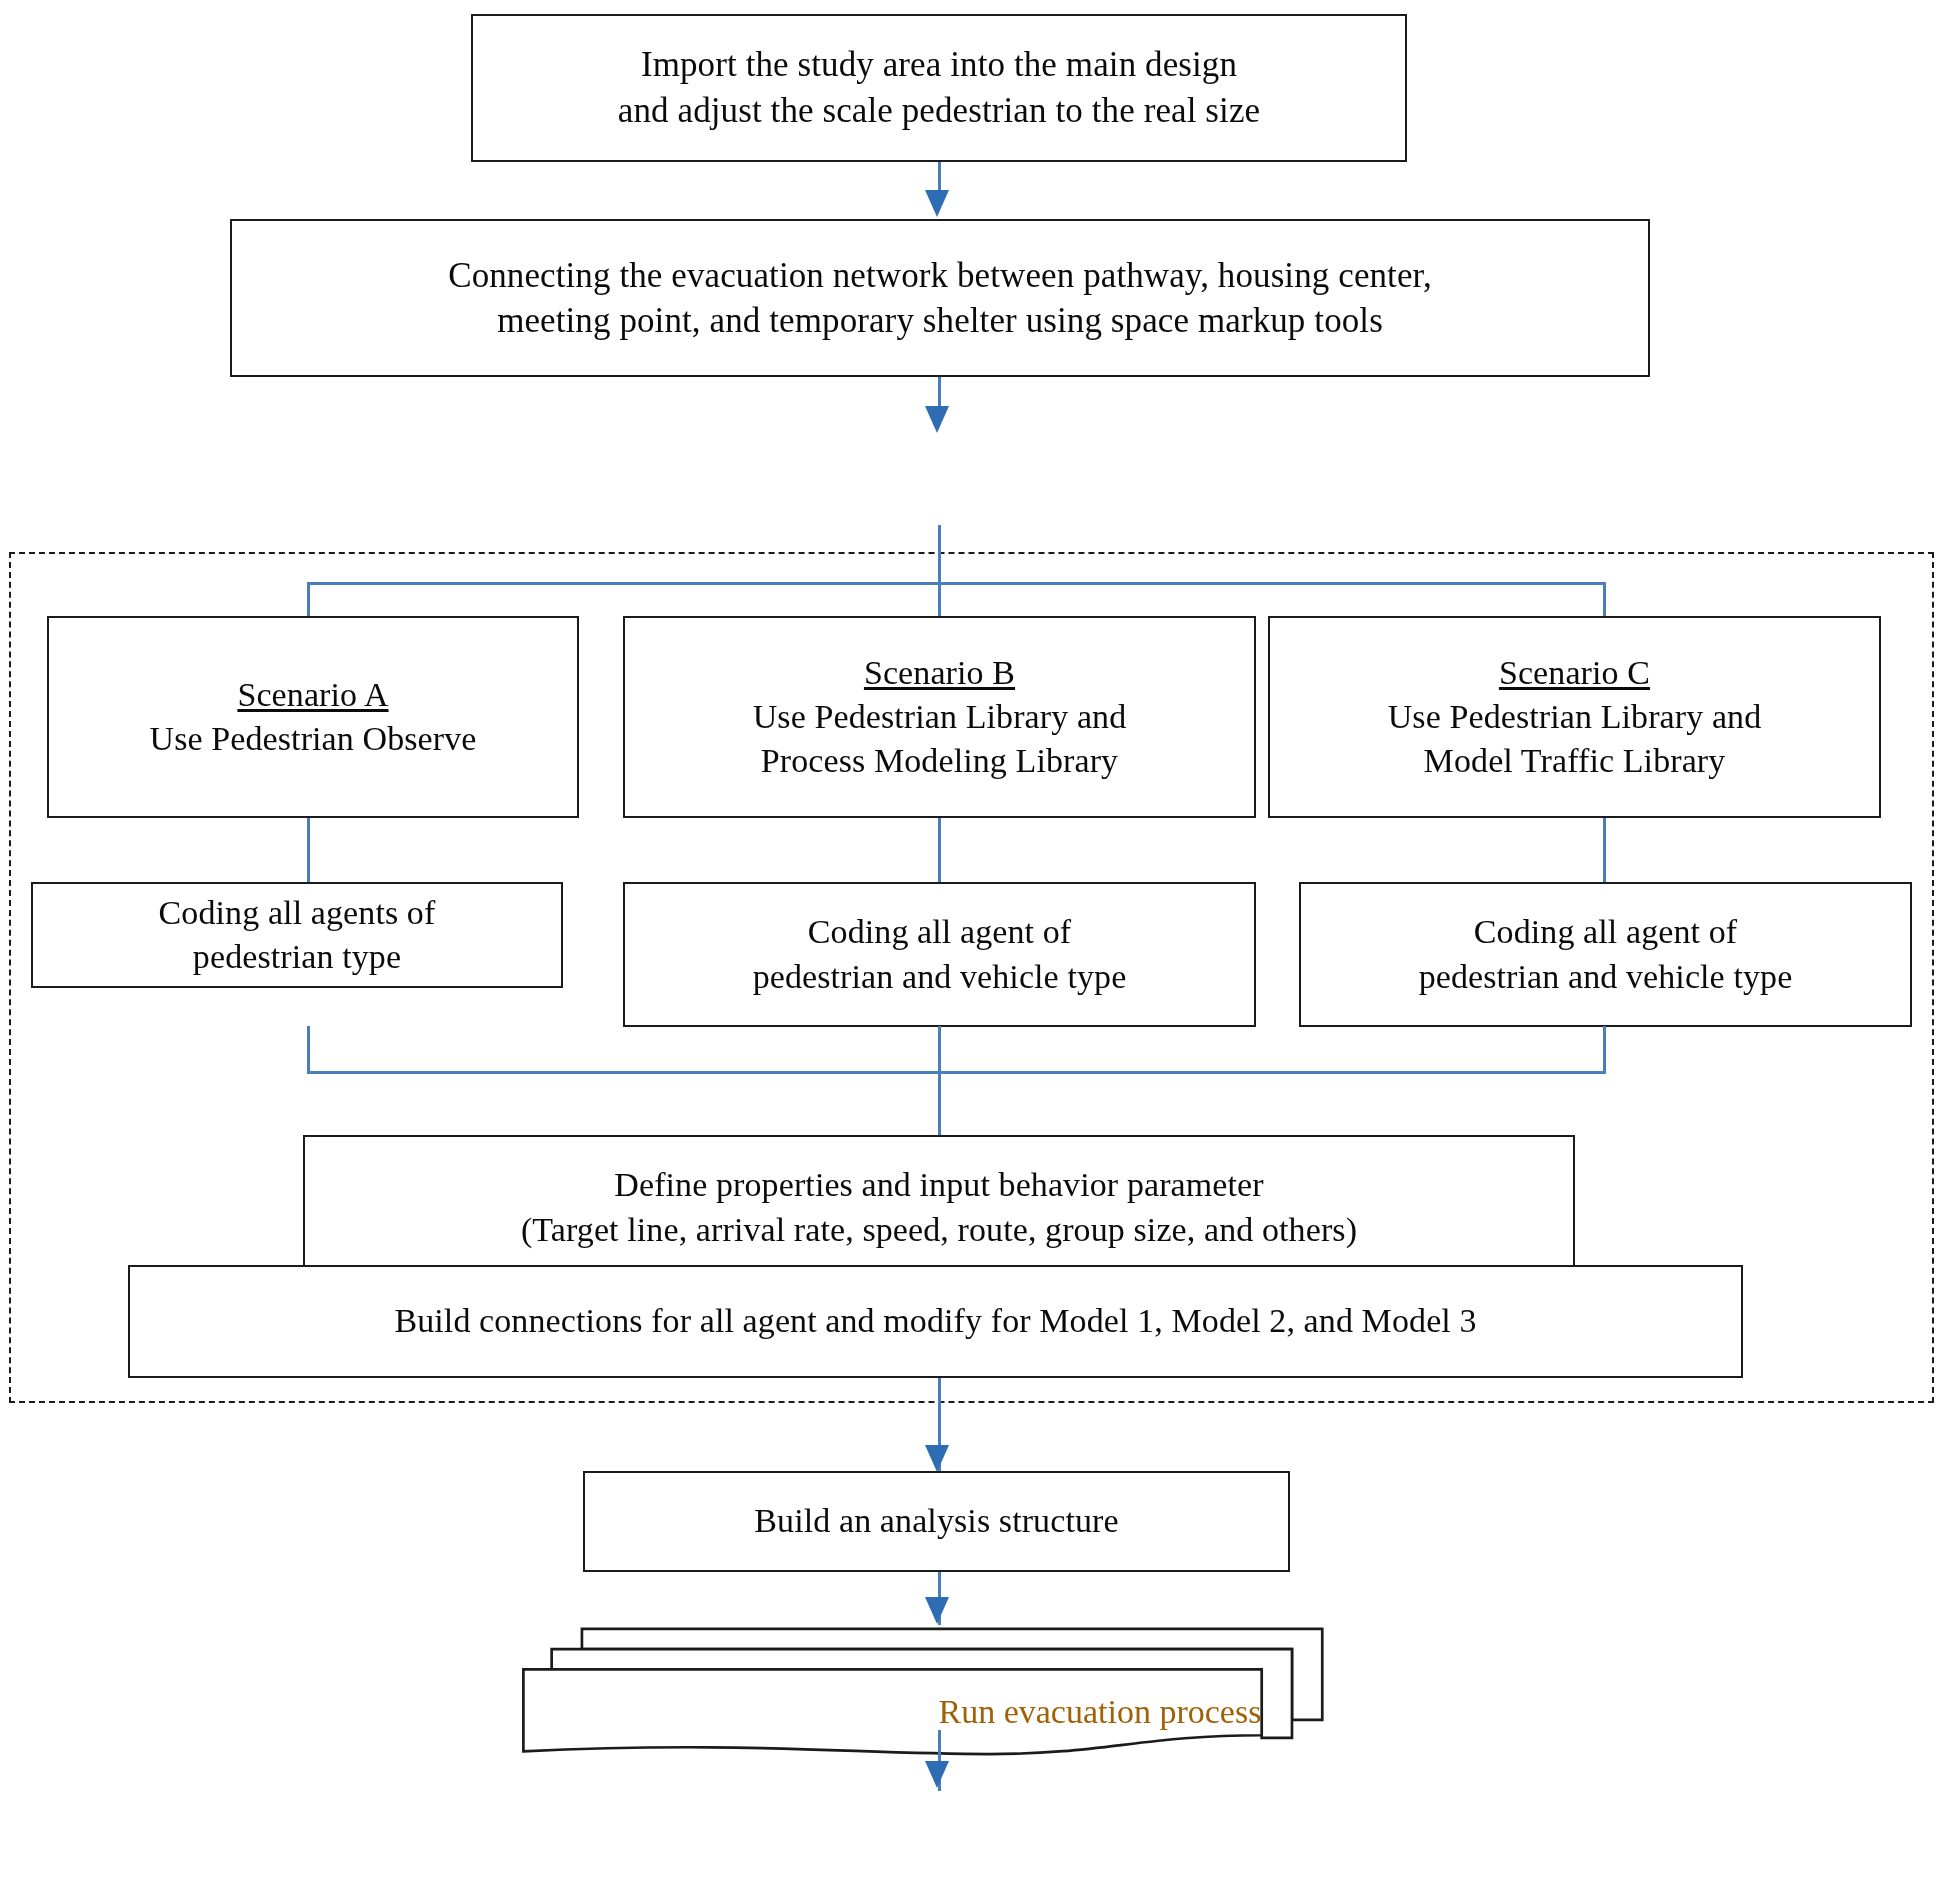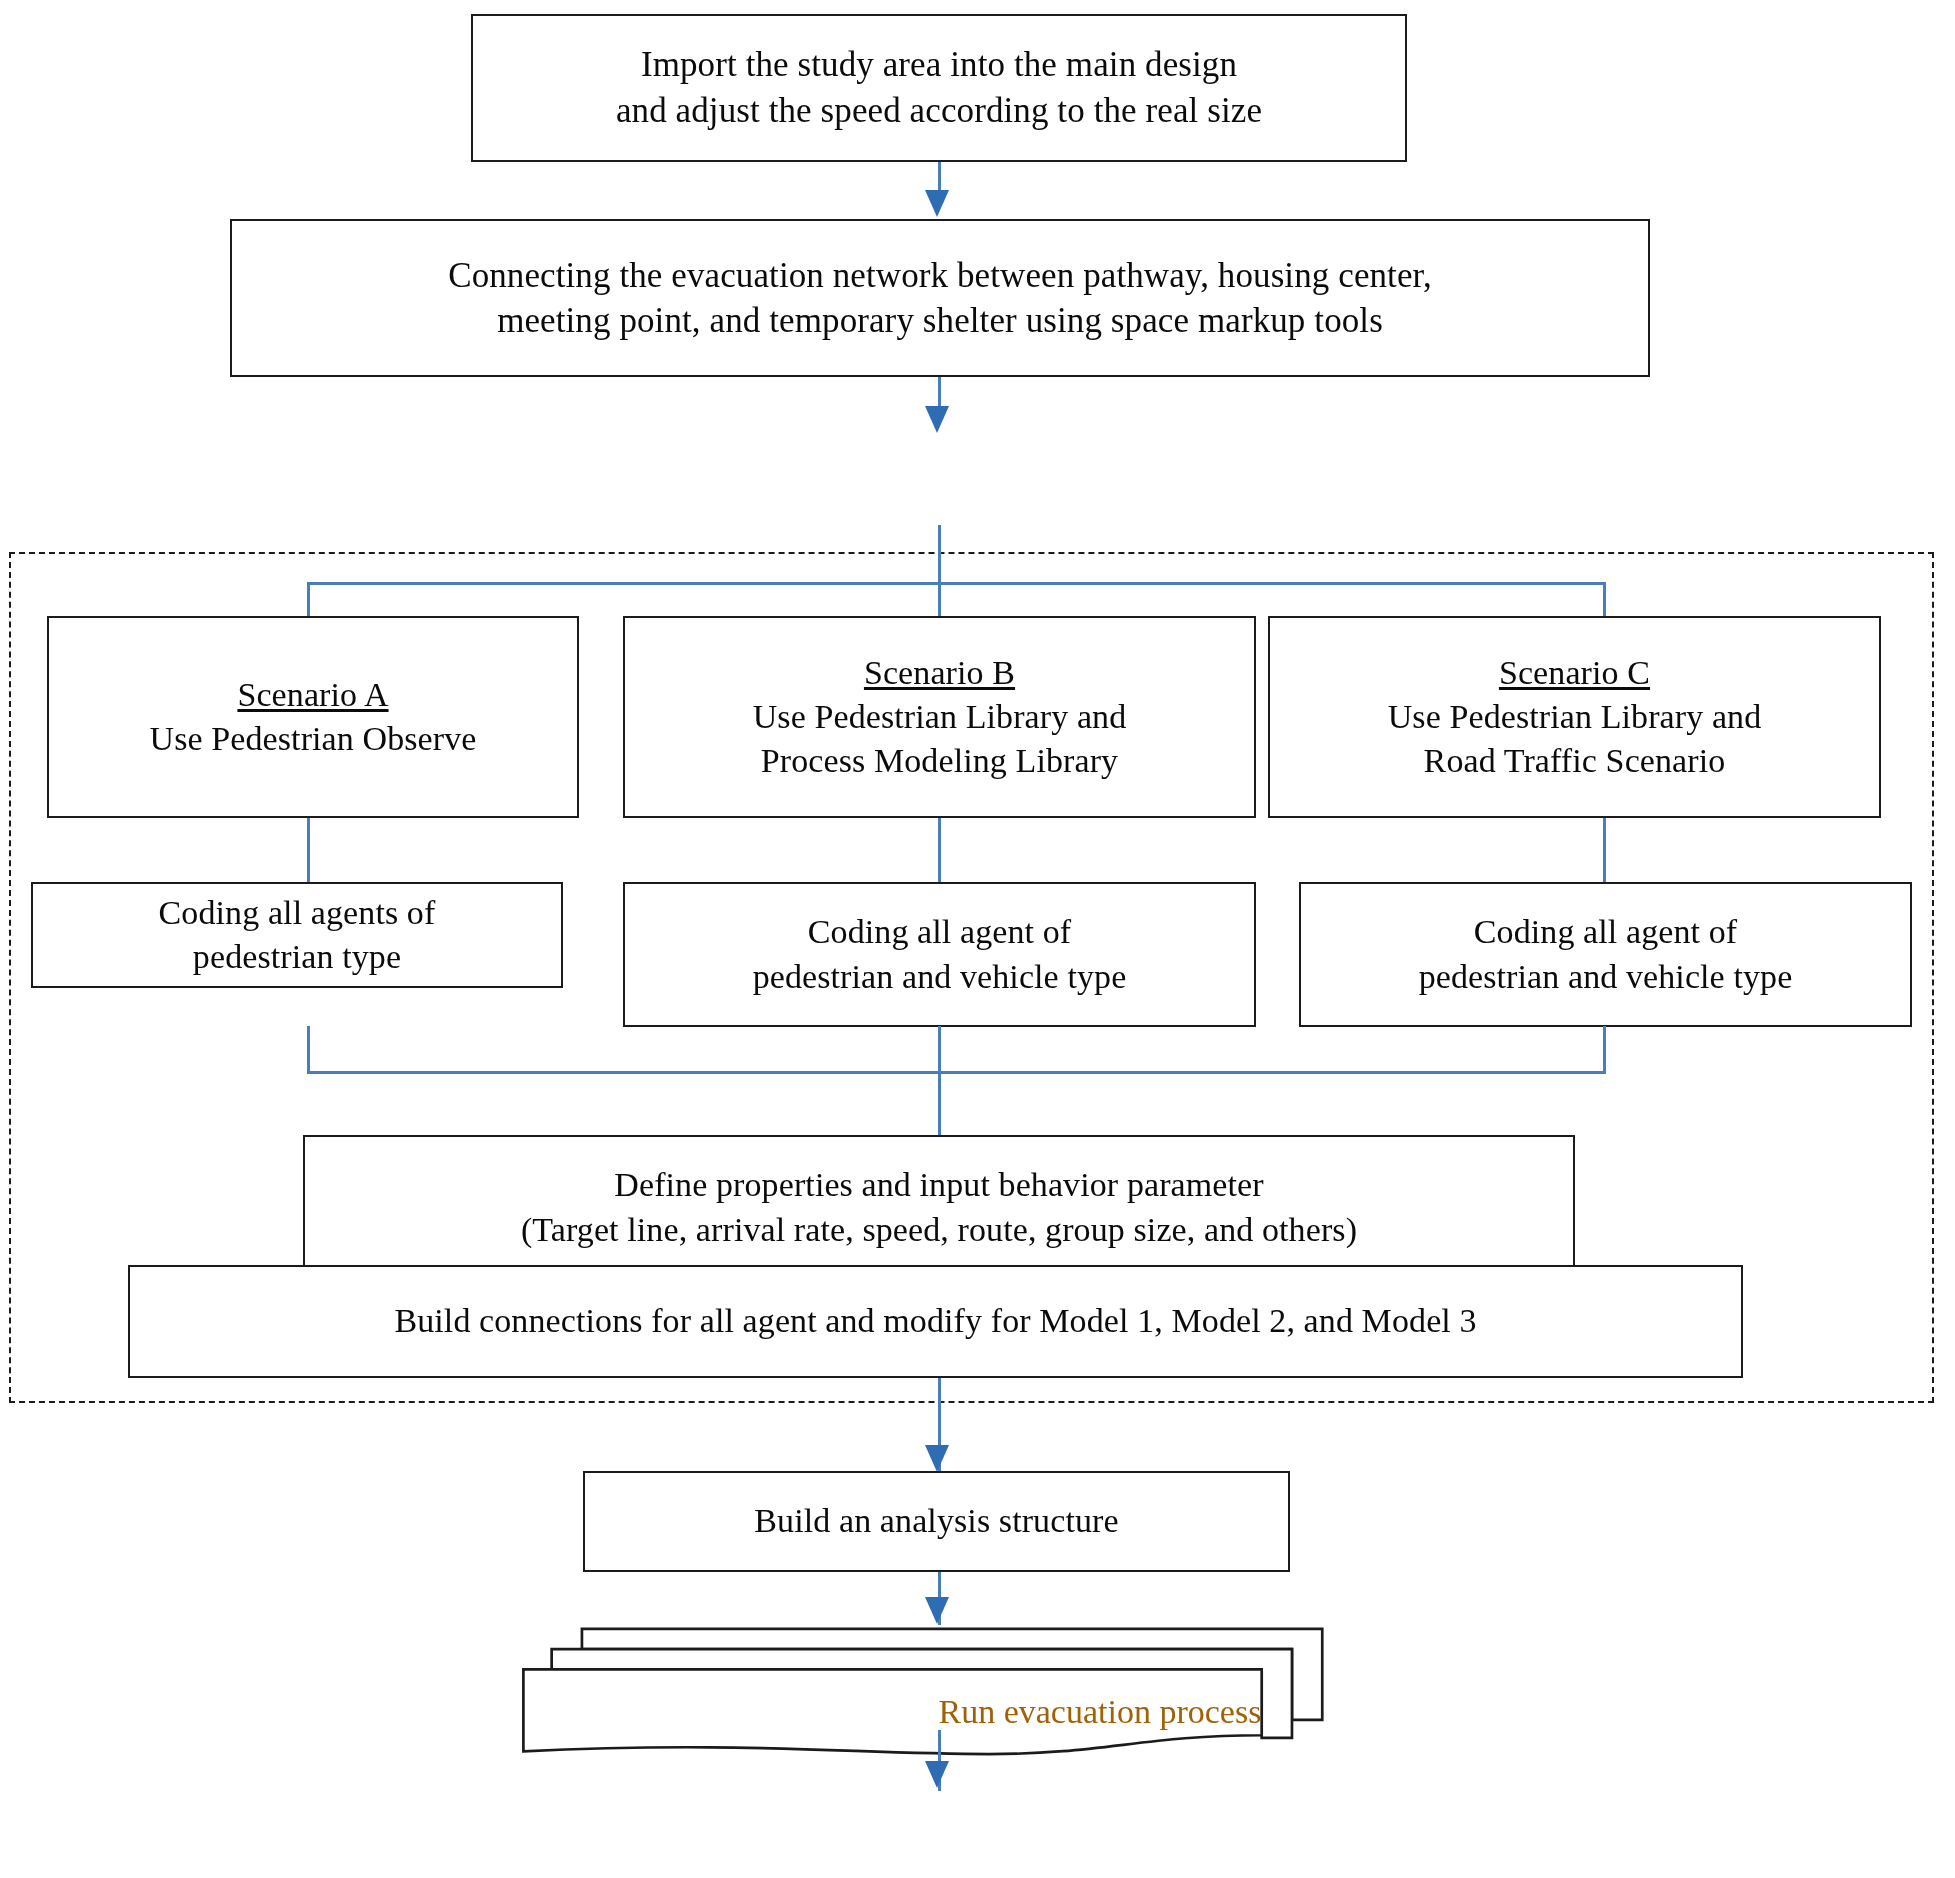--- a/index.html
+++ b/index.html
@@ -75,21 +75,21 @@
 </head>
 <body>
 
 <div id="canvas">
 
   <div class="dashgroup" style="left:9.4px; top:552px; width:1925px; height:851px;"></div>
 
   <div class="box f52" style="left:471px; top:13.5px; width:936px; height:148px;">
     <span class="txt">
       <span>Import the study area into the main design</span><br>
-      <span>and adjust the speed according to the real size</span>
+      <span>and adjust the scale pedestrian to the real size</span>
     </span>
   </div>
 
   <div class="vline" style="left:938px; top:162px; width:2.7px; height:42px;"></div>
   <div class="arrow" style="left:925px; top:190px;"></div>
 
   <div class="box f52" style="left:230px; top:219px; width:1420px; height:158px;">
     <span class="txt">
       <span>Connecting the evacuation network between pathway, housing center,</span><br>
       <span>meeting point, and temporary shelter using space markup tools</span>
@@ -119,21 +119,21 @@
       <span class="ul">Scenario B</span><br>
       <span>Use Pedestrian Library and</span><br>
       <span>Process Modeling Library</span>
     </span>
   </div>
 
   <div class="box f50" style="left:1268px; top:616px; width:613px; height:202px;">
     <span class="txt">
       <span class="ul">Scenario C</span><br>
       <span>Use Pedestrian Library and</span><br>
-      <span>Road Traffic Scenario</span>
+      <span>Model Traffic Library</span>
     </span>
   </div>
 
   <div class="vline" style="left:307px; top:818px; width:2.7px; height:64px;"></div>
   <div class="vline" style="left:938px; top:818px; width:2.7px; height:64px;"></div>
   <div class="vline" style="left:1603px; top:818px; width:2.7px; height:64px;"></div>
 
   <div class="box f50" style="left:31px; top:882px; width:532px; height:106px;">
     <span class="txt">
       <span>Coding all agents of</span><br>

